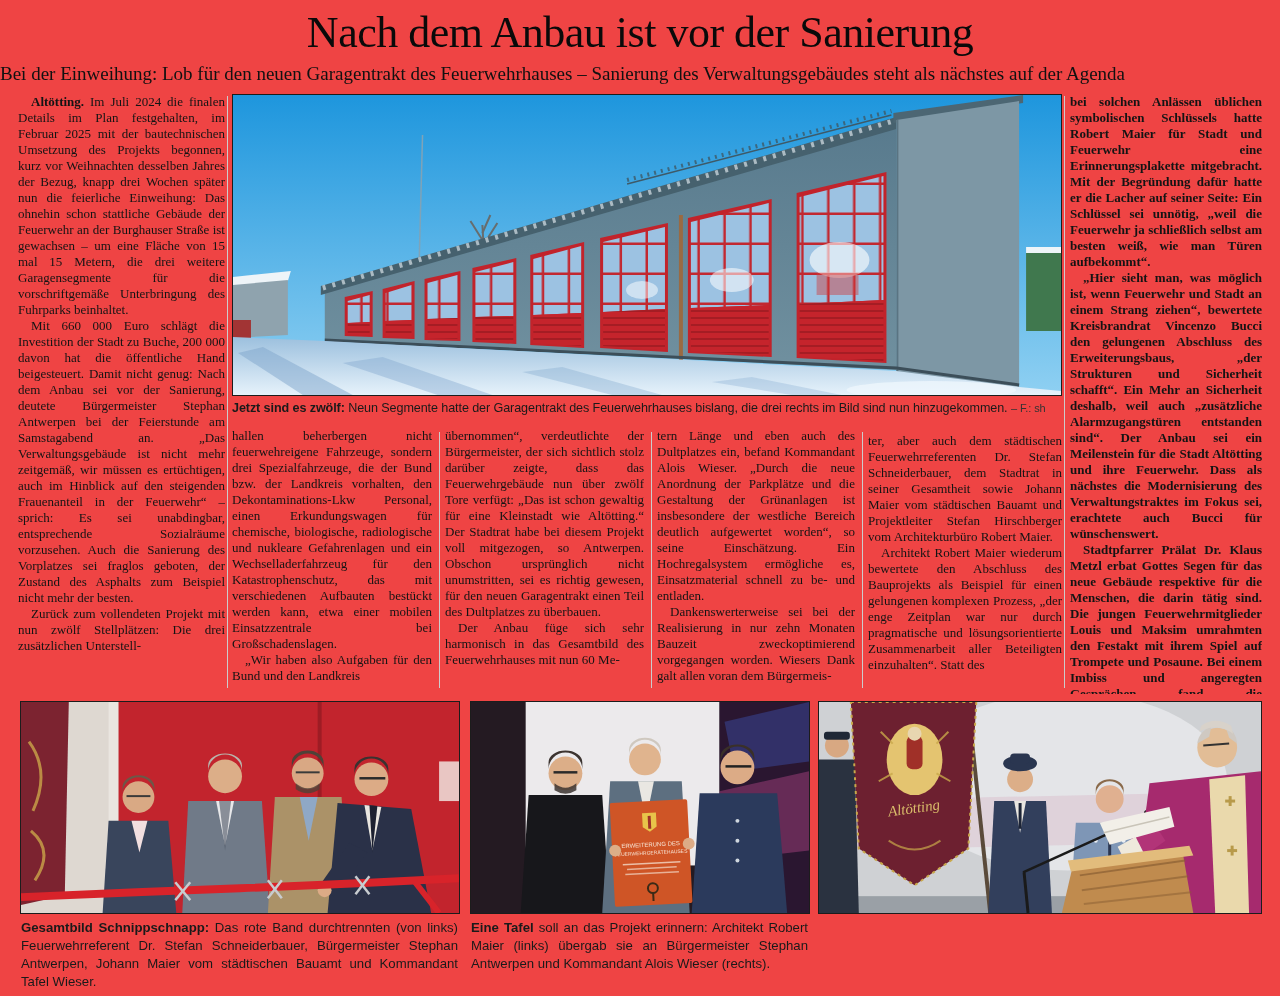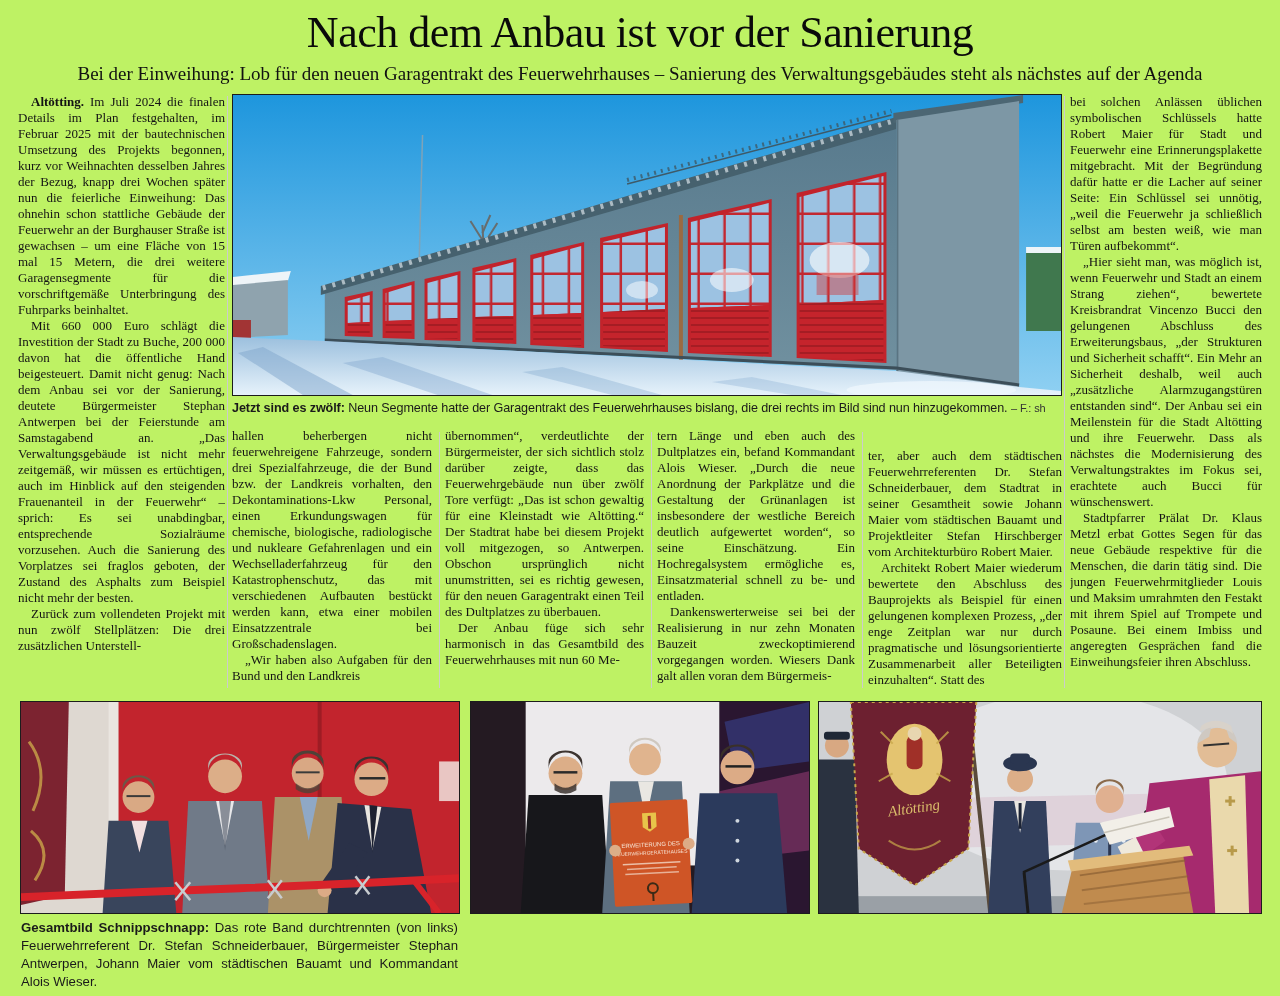--- a/index.html
+++ b/index.html
@@ -1,21 +1,21 @@
 <!DOCTYPE html>
 <html lang="de"><head>
 <meta charset="utf-8">
 <style>
   html,body{margin:0;padding:0;background:#ffffff;}
-  .page{position:relative;width:1280px;height:996px;background:#bef264;overflow:hidden;
+  .page{position:relative;width:1280px;height:996px;background:#ef4444;overflow:hidden;
         font-family:"Liberation Serif", serif;color:#111;}
   .abs{position:absolute;}
   .headline{left:0;top:8px;width:1280px;text-align:center;font-size:44px;line-height:50px;
             letter-spacing:-0.5px;color:#0a0a0a;}
-  .subhead{left:0;top:62px;width:1280px;text-align:center;font-size:19px;line-height:24px;color:#111;}
+  .subhead{left:0;top:62px;width:1280px;font-size:19px;line-height:24px;color:#111;}
   .col{font-size:13px;line-height:16px;text-align:justify;overflow:hidden;color:#141414;}
   .col p{margin:0;padding:0;text-indent:13px;}
   .col p.noindent{text-indent:0;}
   .col p + p{margin-top:0;}
   .dateline{font-weight:bold;}
   .vrule{position:absolute;width:1px;background:#cccccc;}
   .photo{position:absolute;border:1px solid #1c1c1c;overflow:hidden;background:#444;}
   .photo svg{display:block;}
   .cap{position:absolute;font-family:"Liberation Sans", sans-serif;font-size:13.2px;
        line-height:18px;text-align:justify;color:#1a1a1a;}
@@ -140,26 +140,26 @@
     <p>„Wir haben also Aufgaben für den Bund und den Landkreis</p>
   </div>
   <div class="abs col" style="left:445px;top:428px;width:199px;height:262px;">
     <p class="noindent">übernommen“, verdeutlichte der Bürgermeister, der sich sichtlich stolz darüber zeigte, dass das Feuerwehrgebäude nun über zwölf Tore verfügt: „Das ist schon gewaltig für eine Kleinstadt wie Altötting.“ Der Stadtrat habe bei diesem Projekt voll mitgezogen, so Antwerpen. Obschon ursprünglich nicht unumstritten, sei es richtig gewesen, für den neuen Garagentrakt einen Teil des Dultplatzes zu überbauen.</p>
     <p>Der Anbau füge sich sehr harmonisch in das Gesamtbild des Feuerwehrhauses mit nun 60 Me-</p>
   </div>
   <div class="abs col" style="left:657px;top:428px;width:198px;height:262px;">
     <p class="noindent">tern Länge und eben auch des Dultplatzes ein, befand Kommandant Alois Wieser. „Durch die neue Anordnung der Parkplätze und die Gestaltung der Grünanlagen ist insbesondere der westliche Bereich deutlich aufgewertet worden“, so seine Einschätzung. Ein Hochregalsystem ermögliche es, Einsatzmaterial schnell zu be- und entladen.</p>
     <p>Dankenswerterweise sei bei der Realisierung in nur zehn Monaten Bauzeit zweckoptimierend vorgegangen worden. Wiesers Dank galt allen voran dem Bürgermeis-</p>
   </div>
-  <div class="abs col" style="left:868px;top:448px;width:194px;height:262px;">
+  <div class="abs col" style="left:868px;top:433px;width:194px;height:262px;">
     <p class="noindent">ter, aber auch dem städtischen Feuerwehrreferenten Dr. Stefan Schneiderbauer, dem Stadtrat in seiner Gesamtheit sowie Johann Maier vom städtischen Bauamt und Projektleiter Stefan Hirschberger vom Architekturbüro Robert Maier.</p>
     <p>Architekt Robert Maier wiederum bewertete den Abschluss des Bauprojekts als Beispiel für einen gelungenen komplexen Prozess, „der enge Zeitplan war nur durch pragmatische und lösungsorientierte Zusammenarbeit aller Beteiligten einzuhalten“. Statt des</p>
   </div>
 
-  <div class="abs col" style="left:1070px;top:94px;width:192px;height:600px;">
+  <div class="abs col" style="left:1070px;top:94px;width:192px;height:600px;font-weight:bold;">
     <p class="noindent">bei solchen Anlässen üblichen symbolischen Schlüssels hatte Robert Maier für Stadt und Feuerwehr eine Erinnerungsplakette mitgebracht. Mit der Begründung dafür hatte er die Lacher auf seiner Seite: Ein Schlüssel sei unnötig, „weil die Feuerwehr ja schließlich selbst am besten weiß, wie man Türen aufbekommt“.</p>
     <p>„Hier sieht man, was möglich ist, wenn Feuerwehr und Stadt an einem Strang ziehen“, bewertete Kreisbrandrat Vincenzo Bucci den gelungenen Abschluss des Erweiterungsbaus, „der Strukturen und Sicherheit schafft“. Ein Mehr an Sicherheit deshalb, weil auch „zusätzliche Alarmzugangstüren entstanden sind“. Der Anbau sei ein Meilenstein für die Stadt Altötting und ihre Feuerwehr. Dass als nächstes die Modernisierung des Verwaltungstraktes im Fokus sei, erachtete auch Bucci für wünschenswert.</p>
     <p><span>Stadtpfarrer Prälat Dr. Klaus Metzl erbat Gottes Segen für das neue Gebäude respektive für die Menschen, die darin tätig sind. Die jungen Feuerwehrmitglieder Louis und Maksim umrahmten den Festakt mit ihrem Spiel auf Trompete und Posaune. Bei einem Imbiss und angeregten Gesprächen fand die Einweihungsfeier ihren Abschluss.</span> </p>
   </div>
 
   <div class="photo" style="left:20px;top:701px;width:438px;height:211px;">
     <svg width="438" height="211" viewBox="0 0 440 213" preserveAspectRatio="none">
       <rect width="440" height="213" fill="#ded8d1"></rect>
       <rect x="88" y="0" width="10" height="213" fill="#eae6e0"></rect>
       <rect x="98" y="0" width="342" height="213" fill="#c2242d"></rect>
@@ -315,16 +315,19 @@
 
       <polygon points="255,165 365,150 376,213 244,213" fill="#c08b4e"></polygon>
       <polygon points="250,160 372,145 376,155 253,171" fill="#e2bc7c"></polygon>
       <line x1="262" y1="175" x2="368" y2="160" stroke="#8a5f33" stroke-width="2" opacity="0.7"></line>
       <line x1="264" y1="190" x2="371" y2="176" stroke="#8a5f33" stroke-width="2" opacity="0.6"></line>
       <line x1="266" y1="204" x2="374" y2="192" stroke="#8a5f33" stroke-width="2" opacity="0.5"></line>
     </svg>
   </div>
 
   <div class="cap" style="left:21px;top:919px;width:437px;">
-    <b>Gesamtbild Schnippschnapp:</b><span> Das rote Band durchtrennten (von links) Feuerwehrreferent Dr. Stefan Schneiderbauer, Bürgermeister Stephan Antwerpen, Johann Maier vom städtischen Bauamt und Kommandant Alois Wieser.</span>
+    <b>Gesamtbild Schnippschnapp:</b><span> Das rote Band durchtrennten (von links) Feuerwehrreferent Dr. Stefan Schneiderbauer, Bürgermeister Stephan Antwerpen, Johann Maier vom städtischen Bauamt und Kommandant Tafel Wieser.</span>
+  </div>
+  <div class="cap" style="left:471px;top:919px;width:337px;">
+    <b>Eine Tafel</b><span> soll an das Projekt erinnern: Architekt Robert Maier (links) übergab sie an Bürgermeister Stephan Antwerpen und Kommandant Alois Wieser (rechts).</span>
   </div>
 
 </div>
 
 </body></html>

